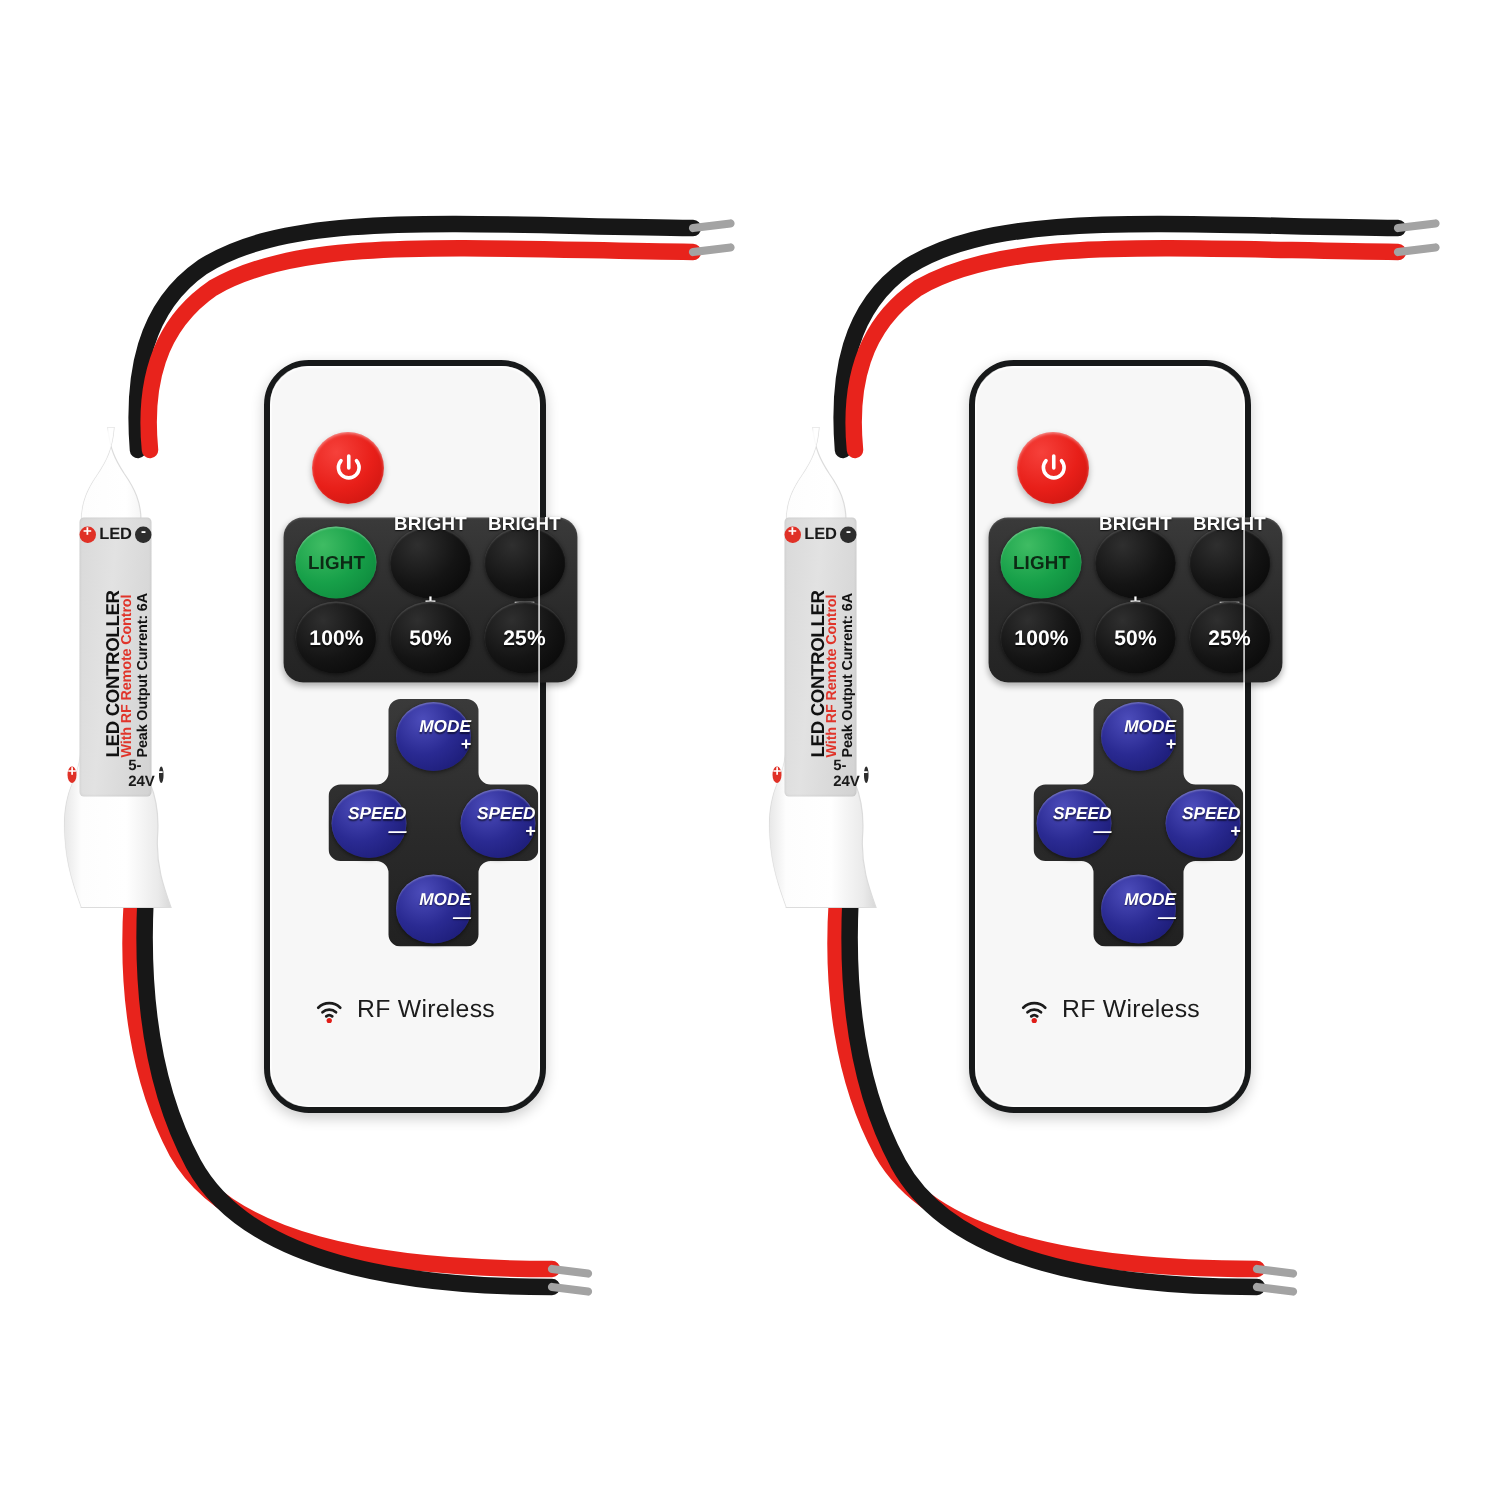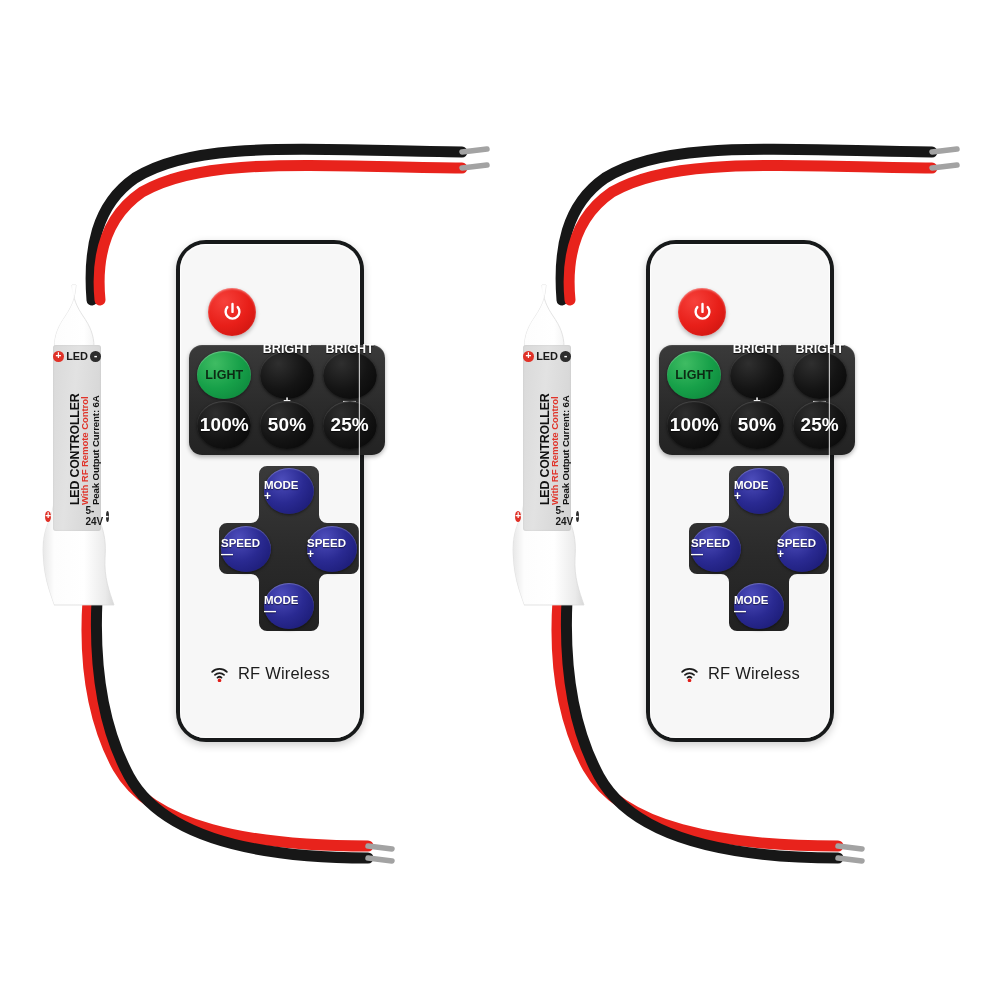--- a/index.html
+++ b/index.html
@@ -76,35 +76,36 @@
   }
   .rbtn.green{
     background:radial-gradient(ellipse at 34% 26%, #3fbc63 0%, #17a049 50%, #0a8038 100%);
     box-shadow:0 1px 3px rgba(0,0,0,.45), inset 0 1px 1px rgba(255,255,255,.28);
     color:#0c2a14;
     text-shadow:none;
     font-size:12.5px;
   }
   .rbtn .lbl{ display:block; }
   .rbtn .sgn{ display:block; font-size:13px; font-weight:700; line-height:.95; margin-top:-1px;}
-  .rbtn.pct{ font-size:19px; font-weight:600; }
+  .rbtn.pct{ font-size:14px; font-weight:600; }
 
   
   .dpad{ position:absolute; left:39px; top:222px; width:140px; height:165px; }
   .dpad-cross{ position:absolute; inset:0; }
   .dbtn{
     position:absolute;
     width:50px; height:46px; border-radius:50%;
     display:flex; flex-direction:column;
-    align-items:flex-start; justify-content:center;
+    align-items:flex-end; justify-content:center;
     color:#fff; font-size:11.5px; font-weight:700;
     line-height:1.0; text-align:center;
     background:radial-gradient(ellipse at 36% 26%, #4d4dbb 0%, #2a2a92 48%, #16166b 100%);
     box-shadow:0 1px 3px rgba(0,0,0,.5), inset 0 1px 1px rgba(255,255,255,.25);
     text-shadow:0 1px 1px rgba(0,0,0,.55);
+    font-style:italic;
   }
   .dbtn .sgn{ font-size:12px; line-height:.9; margin-top:0px; }
   .d-up   { left:45px;  top:2px;   }
   .d-left { left:2px;   top:60px;  }
   .d-right{ left:88px;  top:60px;  }
   .d-down { left:45px;  top:117px; }
 
   
   .rf{
     position:absolute; left:0; right:0; top:420px;

